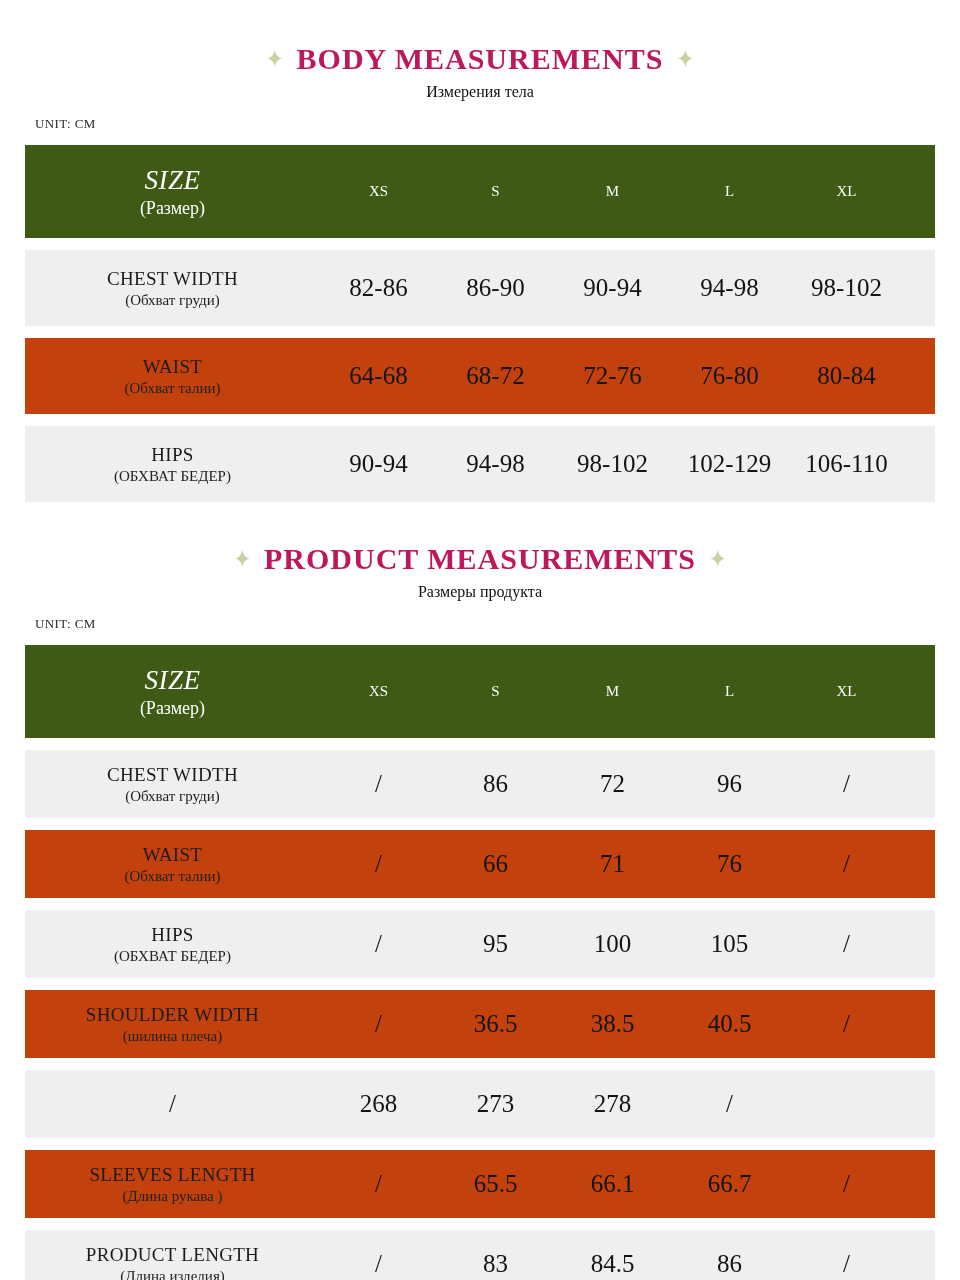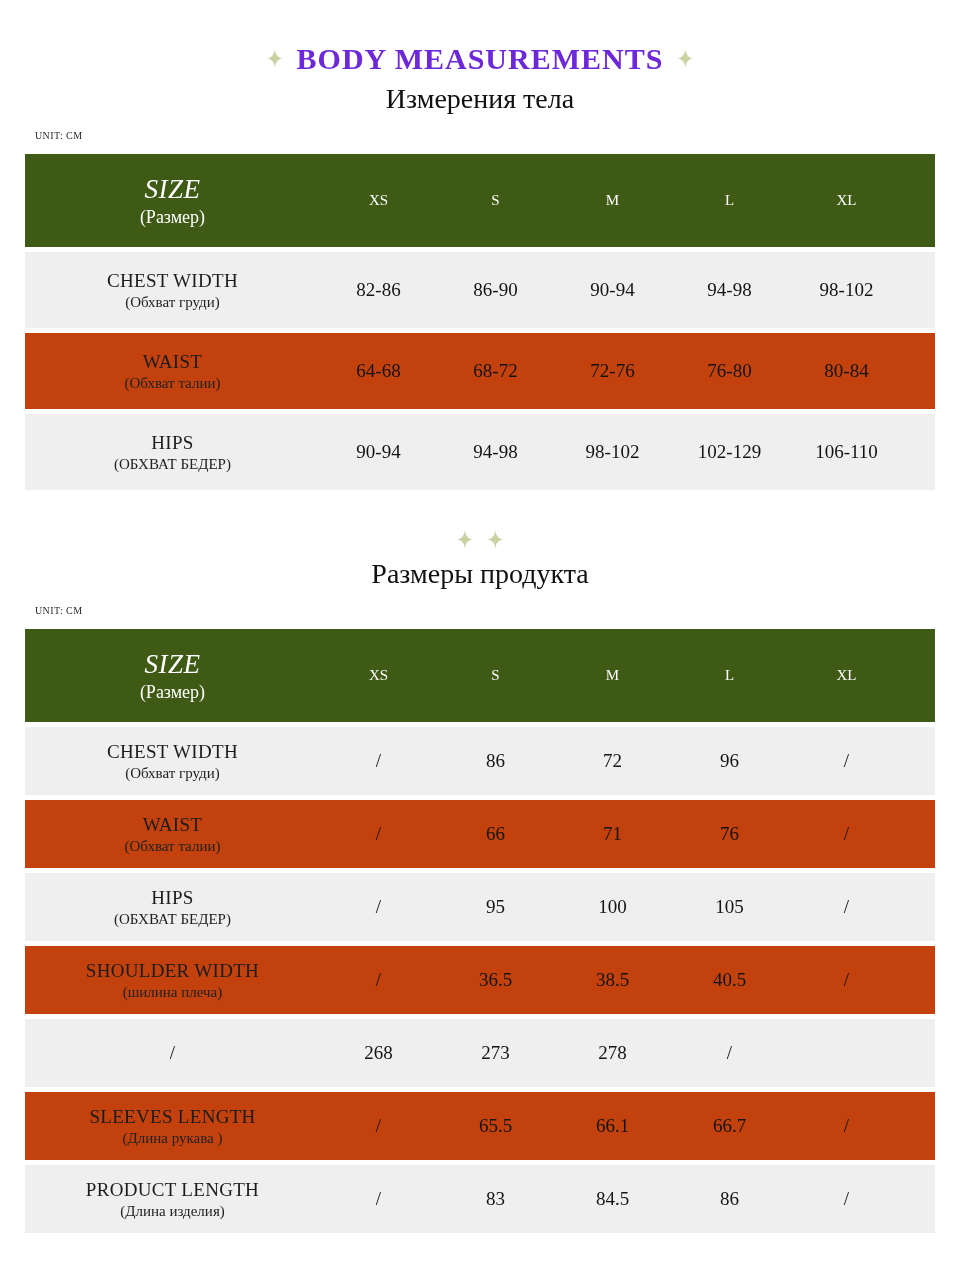--- a/index.html
+++ b/index.html
@@ -1,47 +1,47 @@
 <!DOCTYPE html>
 <html><head>
 <meta charset="utf-8">
 <style>
   * { margin:0; padding:0; box-sizing:border-box; }
   html,body { width:960px; height:1280px; background:#ffffff; }
   body { font-family:"Liberation Serif", serif; color:#1b1b1b; overflow:hidden; padding-top:42px; }
 
   .title-row { display:flex; justify-content:center; align-items:center; gap:13px; }
-  .main-title { font-size:30px; font-weight:700; letter-spacing:1px; color:#6d28d9; }
+  .main-title { font-size:30px; font-weight:700; letter-spacing:1px; color:#be185d; }
   .sparkle { color:#cbd1a2; font-size:21px; line-height:1; transform:scaleY(1.25); }
-  .subtitle { text-align:center; font-size:28px; margin-top:7px; color:#111; }
-  .unit { font-size:10px; letter-spacing:0.4px; margin:15px 16px 0 35px; color:#2c2c2c; }
+  .subtitle { text-align:center; font-size:16px; margin-top:7px; color:#111; }
+  .unit { font-size:13px; letter-spacing:0.4px; margin:15px 16px 0 35px; color:#2c2c2c; }
 
   .stable { width:910px; margin:13px 25px 0 25px; }
   .thead, .trow {
     display:grid;
     grid-template-columns:295px repeat(5,117px);
     align-items:center;
     padding-right:28px;
   }
   .thead { background:#3e5a15; color:#ffffff; height:93px; }
   .size-cell { text-align:center; }
   .size-main { font-size:27px; letter-spacing:0.5px;font-style:italic; }
   .size-sub  { font-size:18px; margin-top:2px; }
   .hcol { text-align:center; font-size:15px; }
 
-  .trow { margin-top:5px; }
+  .trow { margin-top:12px; }
   .t1 .trow { height:76px; }
   .t2 .trow { height:68px; }
   .gray  { background:#efefef; }
   .white { background:#c2410c; }
 
   .rlabel { text-align:center; }
   .rl-main { font-size:19px; letter-spacing:0.3px; color:#1c1c1c; }
   .rl-sub  { font-size:15px; margin-top:2px; color:#222; }
-  .cell { text-align:center; font-size:19px; color:#141414; }
+  .cell { text-align:center; font-size:25px; color:#141414; }
 
   .section2 { margin-top:40px; }
 </style>
 </head>
 <body>
 
 <div class="section section1">
   <div class="title-row">
     <span class="sparkle">✦</span>
     <span class="main-title">BODY MEASUREMENTS</span>
@@ -97,20 +97,21 @@
       <div class="cell">98-102</div>
       <div class="cell">102-129</div>
       <div class="cell">106-110</div>
     </div>
   </div>
 </div>
 
 <div class="section section2">
   <div class="title-row">
     <span class="sparkle">✦</span>
+    <span class="main-title">PRODUCT MEASUREMENTS</span>
     <span class="sparkle">✦</span>
   </div>
   <div class="subtitle">Размеры продукта</div>
   <div class="unit">UNIT: CM</div>
 
   <div class="stable t2">
     <div class="thead">
       <div class="size-cell">
         <div class="size-main">SIZE</div>
         <div class="size-sub">(Размер)</div>

